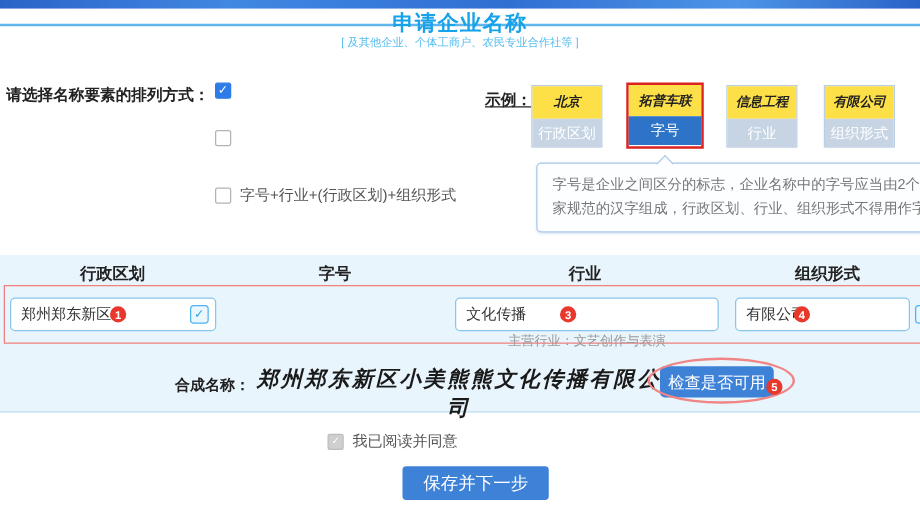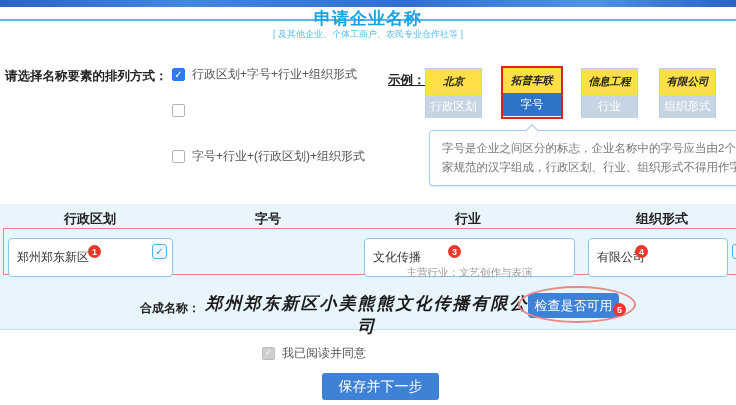--- a/index.html
+++ b/index.html
@@ -53,21 +53,21 @@
     border:1px solid #f08080; z-index:1; }
   .col-header{ position:absolute; top:210px; font-size:13px; font-weight:bold; color:#222; text-align:center; }
   .col-header.h0{ left:50px; width:80px; } .col-header.h1{ left:228px; width:80px; }
   .col-header.h2{ left:428px; width:80px; } .col-header.h3{ left:622px; width:80px; }
 
   .field{ position:absolute; top:238px; height:27px; z-index:2; }
   .field.f0{ left:8px;  width:165px; }
   .field.f1{ left:183px; width:170px; }
   .field.f2{ left:364px; width:211px; }
   .field.f3{ left:588px; width:140px; }
-  .field input{ width:100%; height:39px; border:1px solid #88c6ec; border-radius:4px; background:#fff;
+  .field input{ width:100%; height:27px; border:1px solid #88c6ec; border-radius:4px; background:#fff;
     font-size:12px; color:#333; padding:0 8px; font-family:inherit; outline:none; }
   .badge{ position:absolute; width:13px; height:13px; border-radius:50%; background:#e8382c; color:#fff;
     font-size:9px; font-weight:bold; display:flex; align-items:center; justify-content:center; z-index:4; }
   .field .badge{ top:7px; }
   .f0 .badge{ left:80px; } .f1 .badge{ left:75px; } .f2 .badge{ left:84px; } .f3 .badge{ left:47px; }
   .picker-icon{ position:absolute; right:6px; top:6px; width:15px; height:15px; border:1.5px solid #4db3f0;
     border-radius:3px; background:#eaf7ff; display:flex; align-items:center; justify-content:center; }
   .picker-icon::after{ content:"✓"; color:#2f9fe8; font-size:10px; font-weight:bold; line-height:1; }
   .picker-icon.clipped{ right:auto; left:144px; }
   .f3 .picker-icon.clipped{ left:144px; }
@@ -101,21 +101,20 @@
 
   <div class="header">
     <div class="page-title">申请企业名称</div>
     <div class="page-subtitle">[ 及其他企业、个体工商户、农民专业合作社等 ]</div>
   </div>
 
   <div class="arr-label">请选择名称要素的排列方式：</div>
 
   <div class="opt-row r0">
     <span class="cbx checked"></span>
-    <span class="opt-text">行政区划+字号+行业+组织形式</span>
   </div>
   <div class="opt-row r1">
     <span class="cbx"></span>
   </div>
   <div class="opt-row r2">
     <span class="cbx"></span>
     <span class="opt-text">字号+行业+(行政区划)+组织形式</span>
   </div>
 
   <div class="ex-label">示例：</div>

